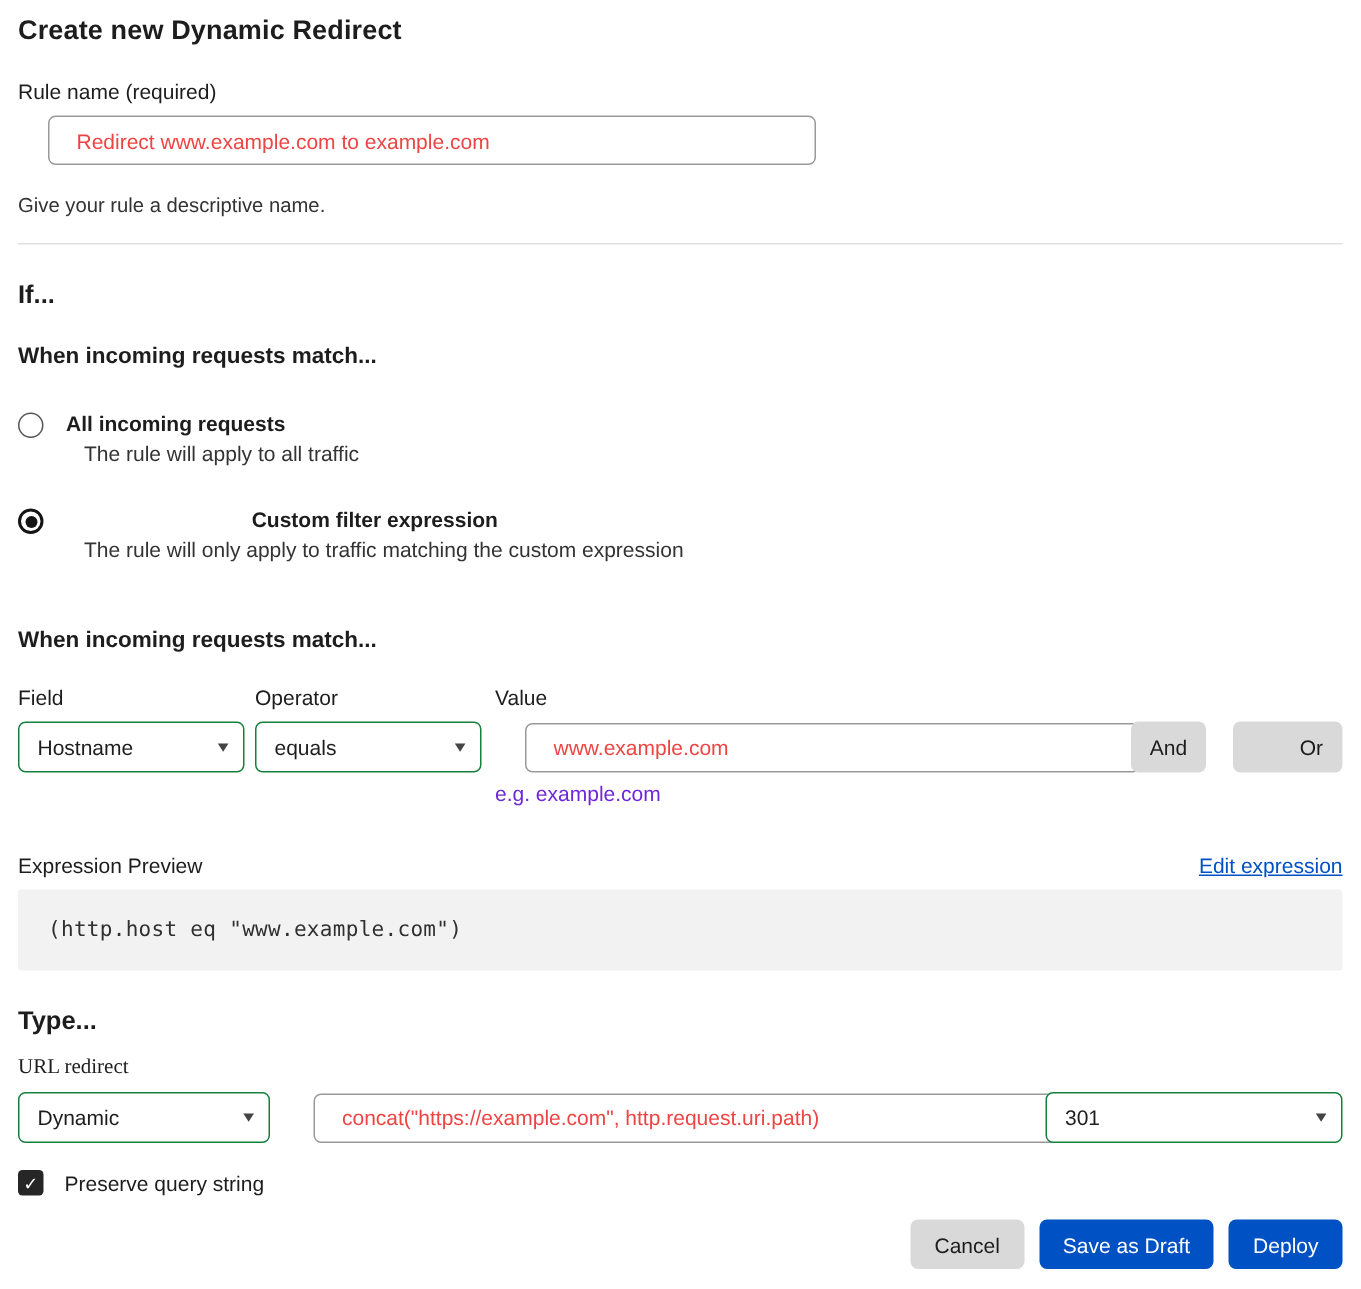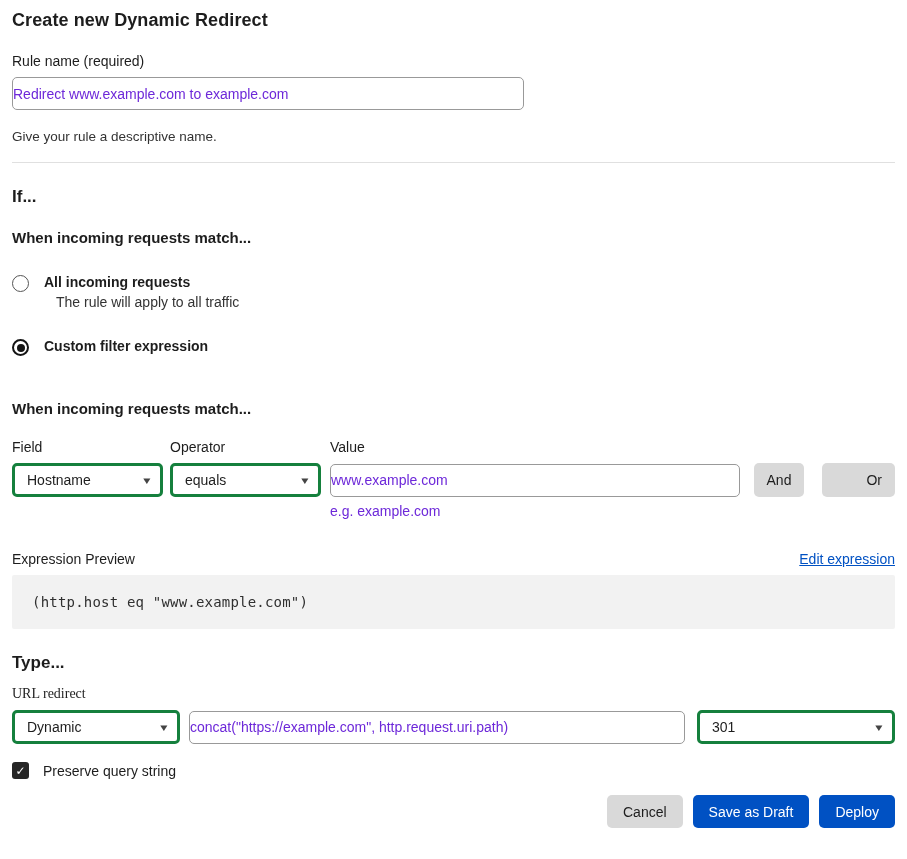--- a/index.html
+++ b/index.html
@@ -15,28 +15,28 @@
 
   h1.page-title { font-size: 18px; font-weight: 700; letter-spacing: .1px; }
   .section-heading { font-size: 17px; font-weight: 700; }
   .sub-heading { font-size: 15px; font-weight: 700; }
 
   .field-label { font-size: 14px; color: #1d1d1d; }
   .help-text { font-size: 13.5px; color: #333; }
 
   input.text-input {
     font-family: "Liberation Sans", "DejaVu Sans", sans-serif;
-    font-size: 14px; color: #6d28d9;
+    font-size: 14px; color: #ef4444;
     height: 33px; width: 100%;
     border: 1px solid #999; border-radius: 5px;
-    padding: 0 0; background: #fff; outline: none;
+    padding: 0 18px; background: #fff; outline: none; margin-left: 20px;
   }
 
   .select {
-    height: 34px; border: 3px solid #15803d; border-radius: 5px;
+    height: 34px; border: 1px solid #15803d; border-radius: 5px;
     background: #fff; display: flex; align-items: center;
     justify-content: space-between; padding: 0 10px 0 12px;
     font-size: 14px; cursor: pointer;
   }
   .chev { font-size: 11px; color: #444; line-height: 1; transform: scaleX(1.3); }
 
   hr.divider { border: none; border-top: 1px solid #e0e0e0; margin-top: 18px; }
 
   
   .rule-name-label { margin-top: 22px; }
@@ -147,20 +147,21 @@
     <div class="radio-texts">
       <div class="radio-label">All incoming requests</div>
       <div class="radio-desc">The rule will apply to all traffic</div>
     </div>
   </div>
 
   <div class="radio-row">
     <div class="radio-ctl checked"></div>
     <div class="radio-texts">
       <div class="radio-label">Custom filter expression</div>
+      <div class="radio-desc">The rule will only apply to traffic matching the custom expression</div>
     </div>
   </div>
 
   <div class="sub-heading match-heading-2">When incoming requests match...</div>
 
   <div class="filter-labels">
     <div class="field-label col-field">Field</div>
     <div class="field-label col-operator">Operator</div>
     <div class="field-label col-value">Value</div>
   </div>

